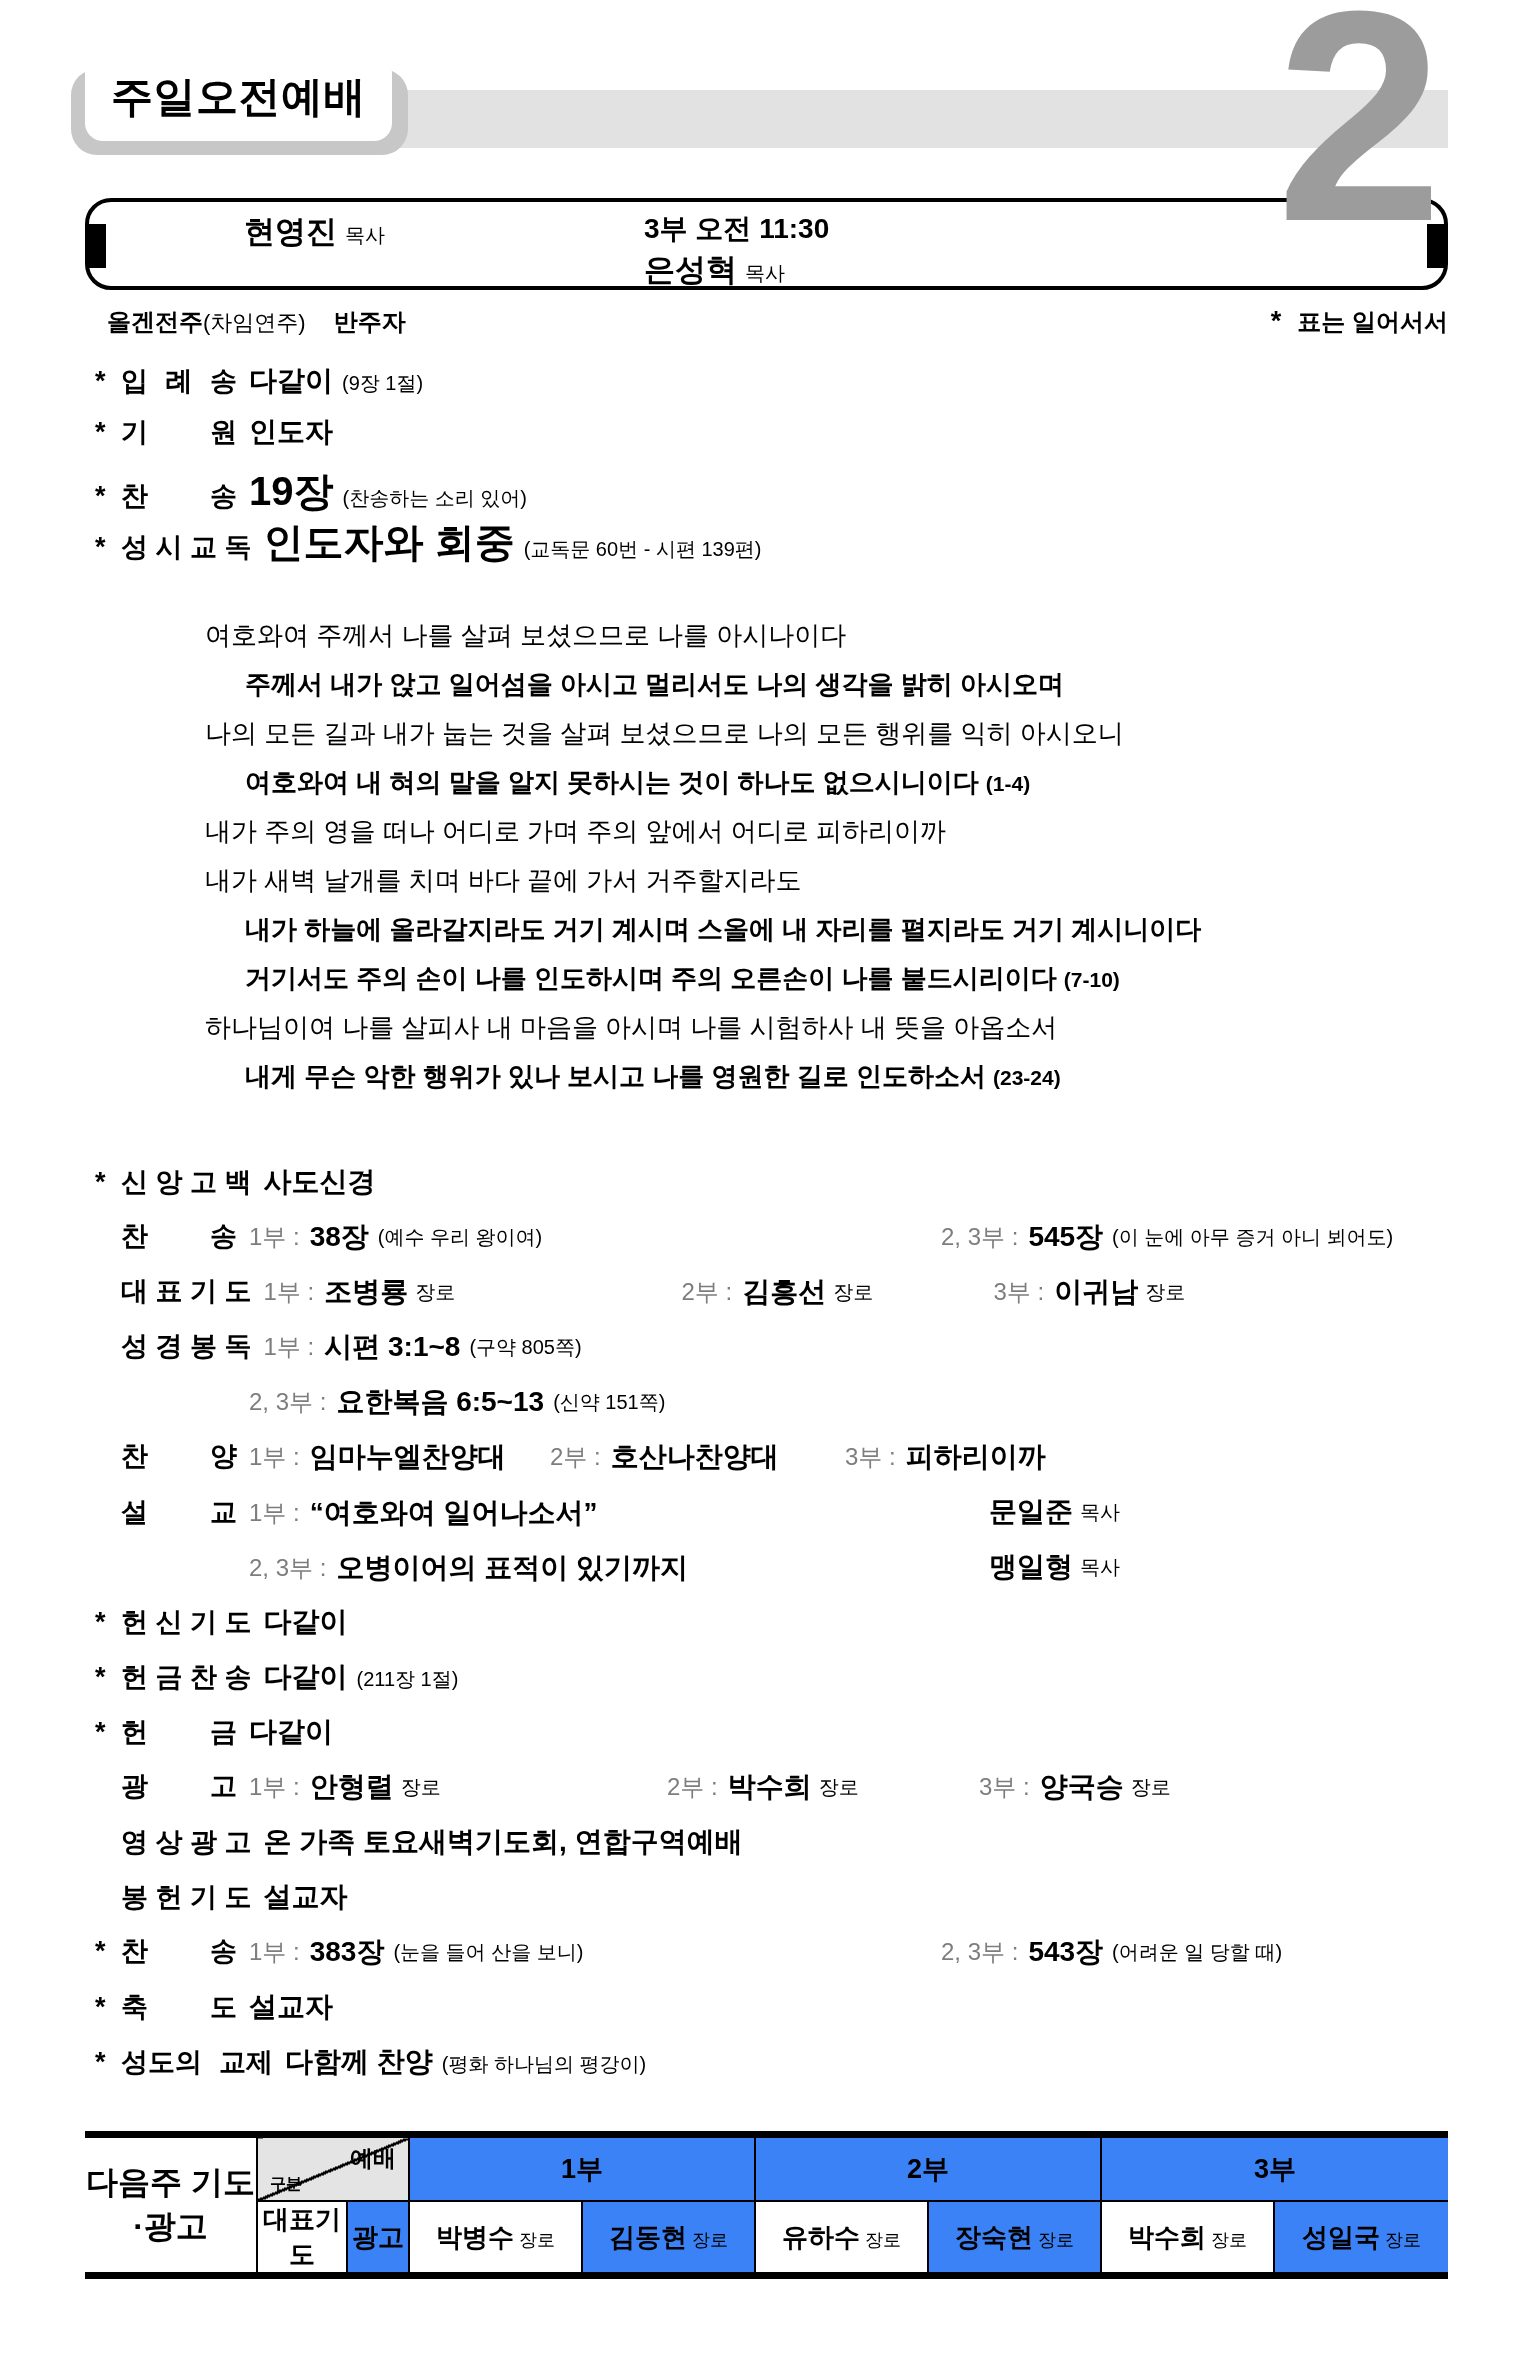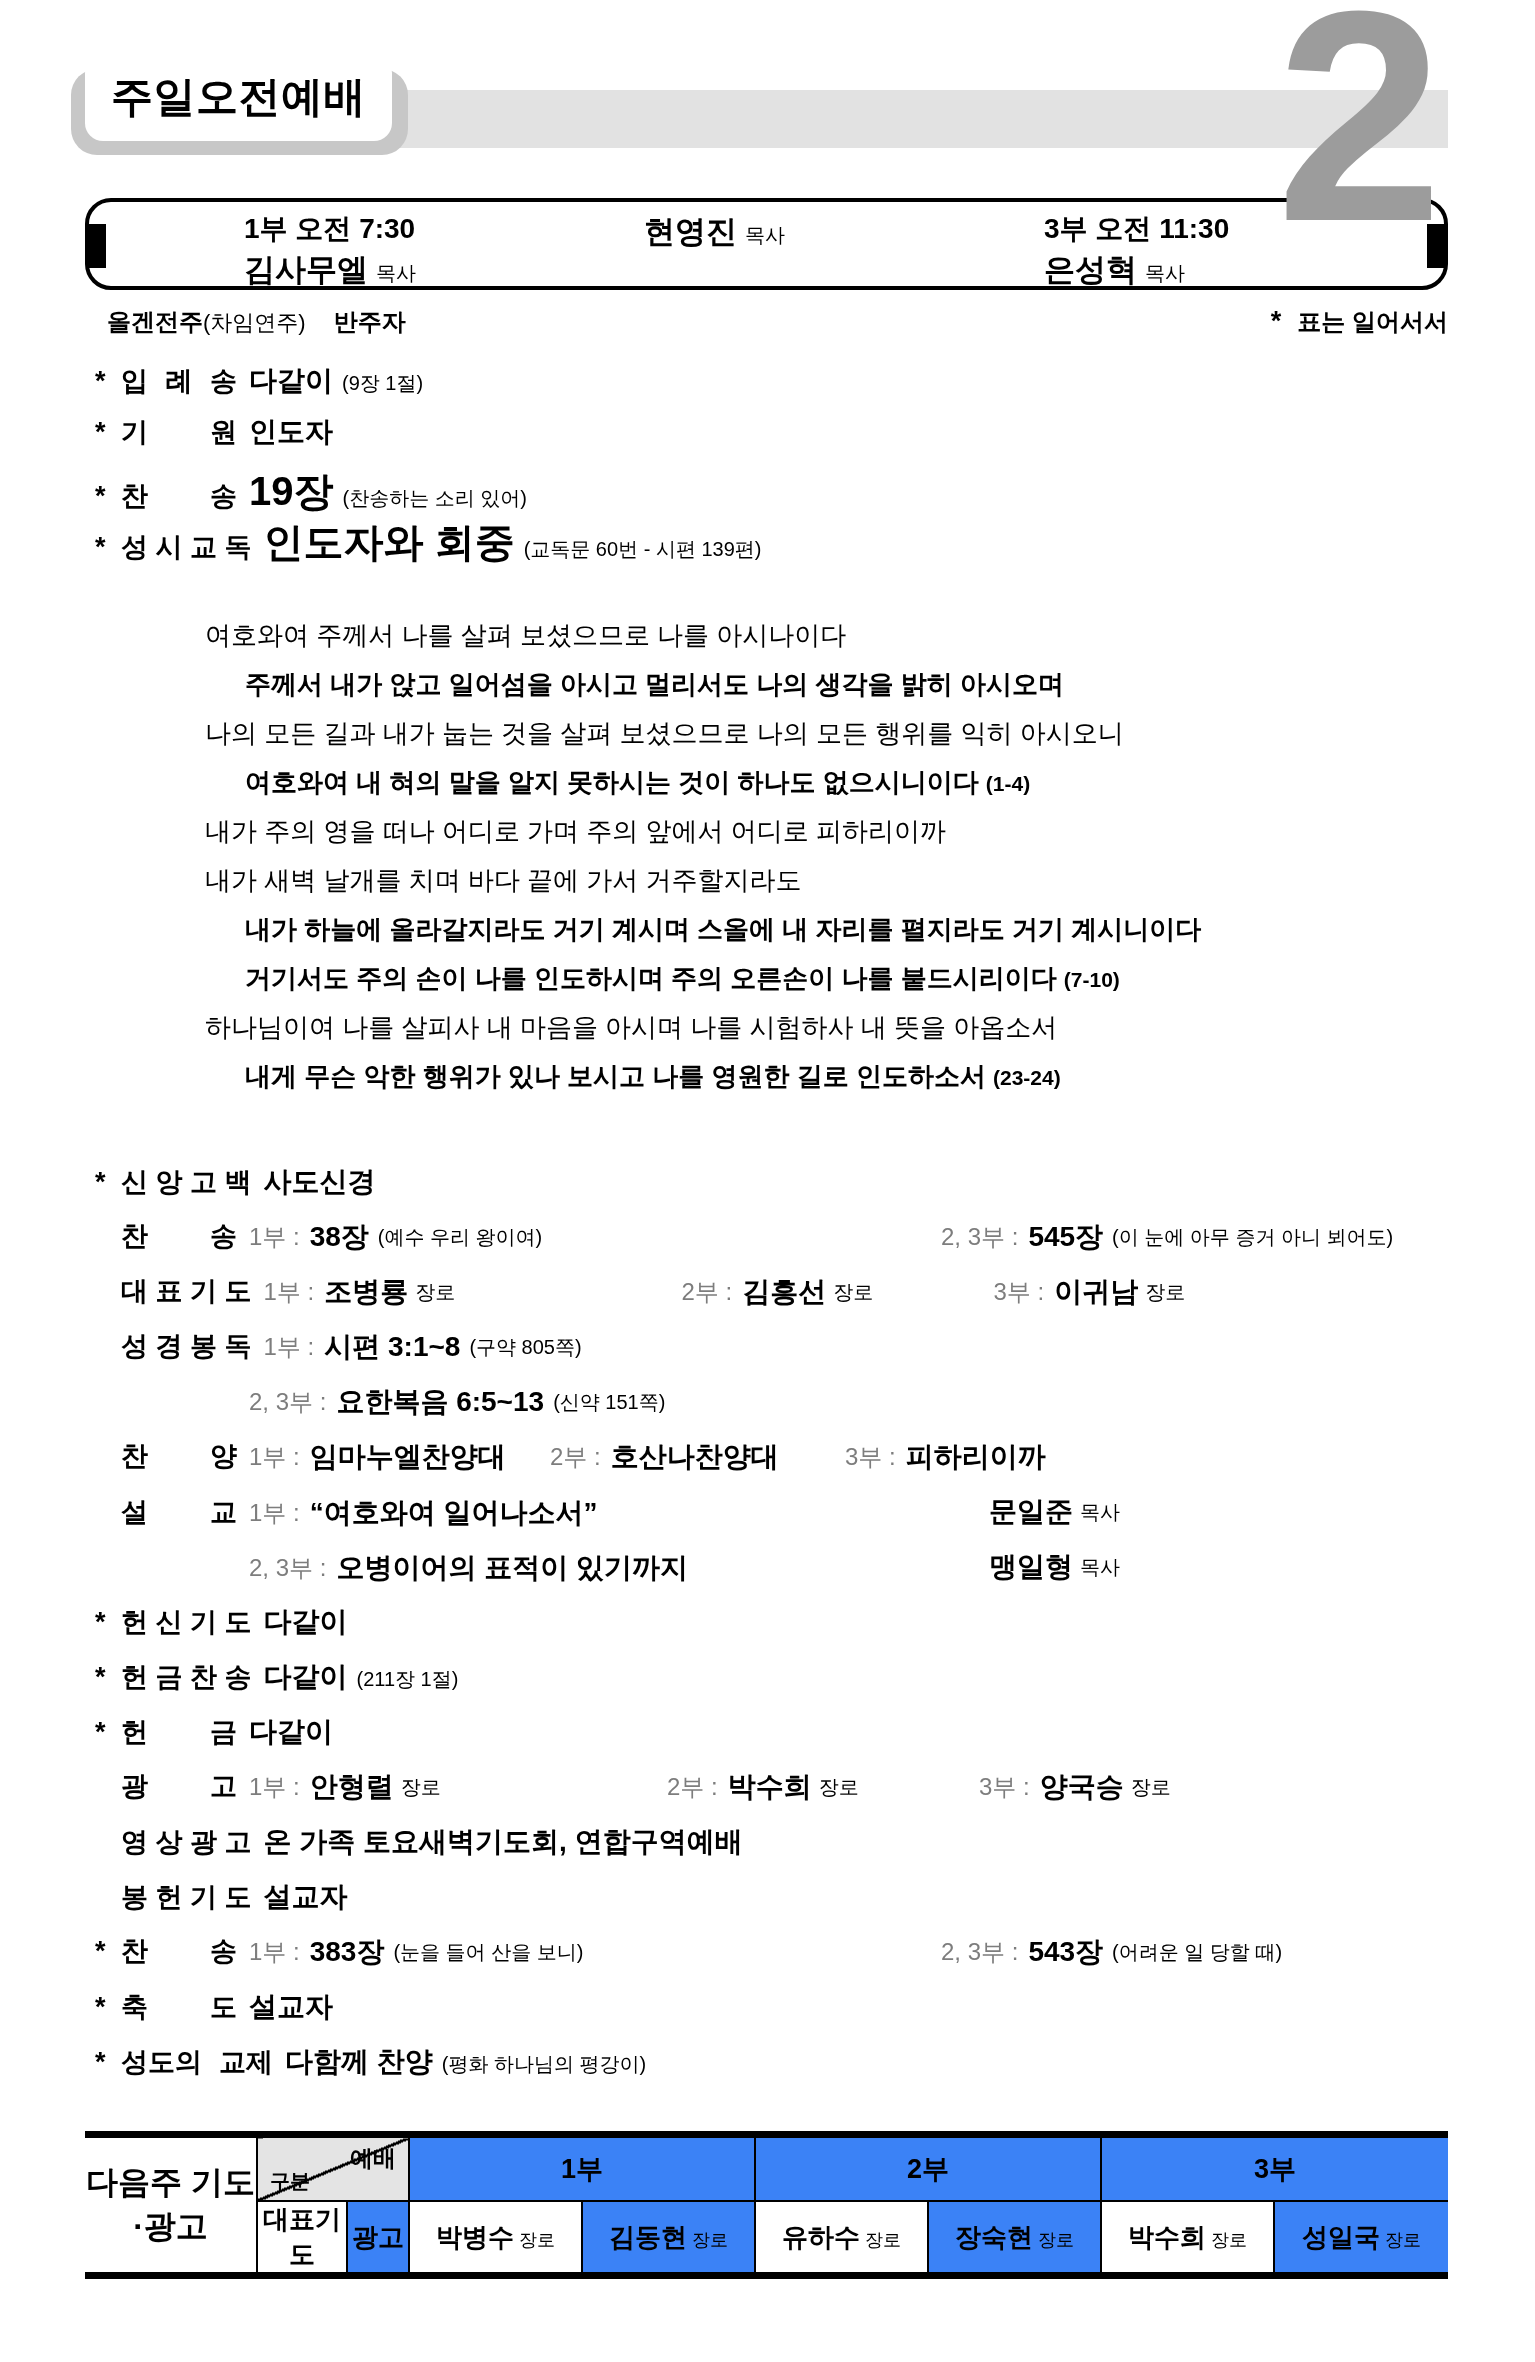--- a/index.html
+++ b/index.html
@@ -70,42 +70,38 @@
   .t-title { font-size:32px; font-weight:bold; background:#fff; }
   .t-part { font-size:27px; font-weight:bold; }
   .t-duty { font-size:26px; font-weight:bold; }
   .t-name { font-size:26px; font-weight:bold; white-space:nowrap; }
   .t-role { font-size:18px; font-weight:normal; margin-left:5px; }
   .diag { position:relative; background-color:#e4e4e4;
           background-image:linear-gradient(to bottom right,
             transparent calc(50% - 1.5px), #000 calc(50% - 1.5px),
             #000 calc(50% + 1.5px), transparent calc(50% + 1.5px)); }
   .diag .top { position:absolute; top:5px; right:12px; font-size:23px; font-weight:bold; }
-  .diag .bottom { position:absolute; bottom:5px; left:12px; font-size:20px; font-weight:bold; }
+  .diag .bottom { position:absolute; bottom:5px; left:12px; font-size:16px; font-weight:bold; }
 </style>
 </head>
 <body>
 
 <div class="page">
 
   <div class="title-bar"></div>
   <div class="page-number">2</div>
   <div class="badge">
     <div class="shadow"></div>
     <div class="face">주일오전예배</div>
   </div>
 
   <div class="svc-box">
     <div class="mark left"></div>
     <div class="mark right"></div>
     <div class="svc-cols">
-      <div class="svc">
-        <div class="svc-time">1부 오전 7:30</div>
-        <div class="svc-pastor"><span>김사무엘</span><span class="svc-role">목사</span></div>
-      </div>
       <div class="svc">
         <div class="svc-pastor"><span>현영진</span><span class="svc-role">목사</span></div>
       </div>
       <div class="svc">
         <div class="svc-time">3부 오전 11:30</div>
         <div class="svc-pastor"><span>은성혁</span><span class="svc-role">목사</span></div>
       </div>
     </div>
   </div>
 

